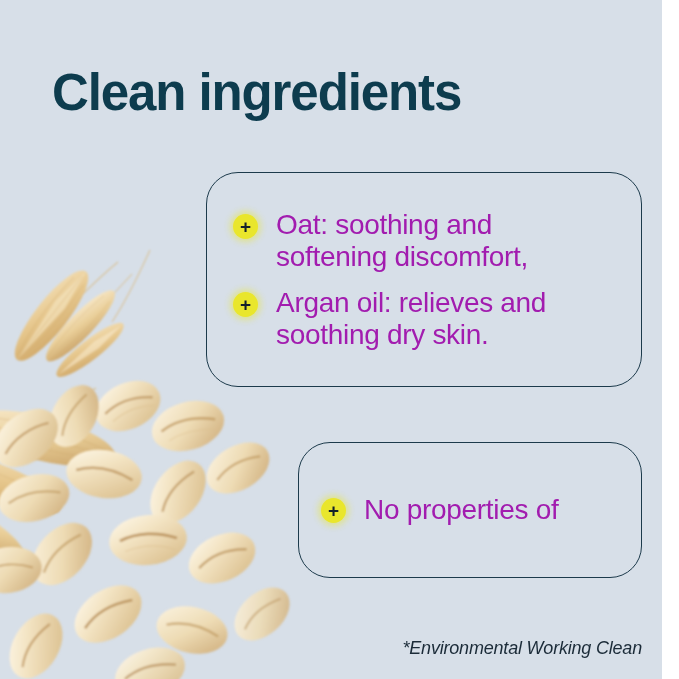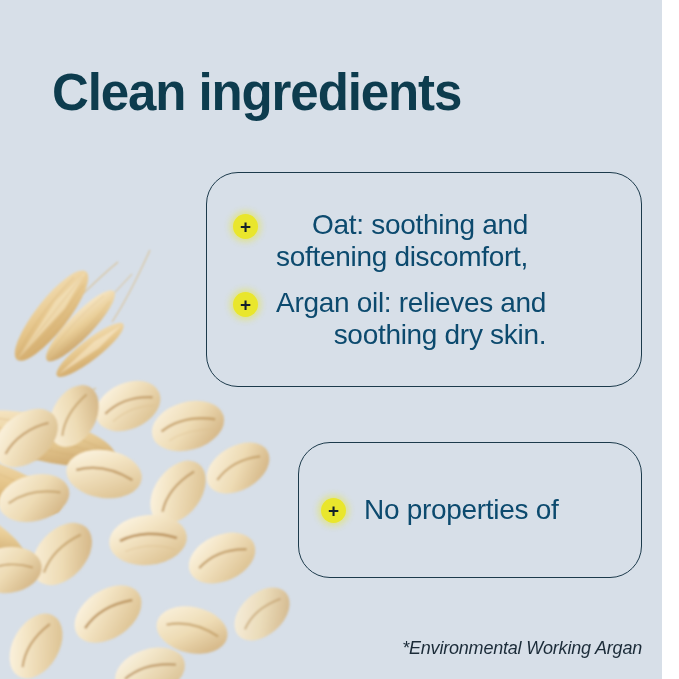--- a/index.html
+++ b/index.html
@@ -79,24 +79,23 @@
     line-height:1;
     color:#14202b;
     margin-top:5px;
     margin-right:18px;
     box-shadow:0 0 6px 3px rgba(233,230,44,.45);
   }
 
   .bullet-text{
     font-size:28px;
     line-height:32px;
-    color:#0c4a6e;
+    color:#a21caf;
     letter-spacing:-0.3px;
     font-weight:400;
-    text-align:right;
   }
   .bullet-text .ln{display:block;white-space:nowrap;}
 
   
   #card-ewg .bullet{
     padding-left:22px;
     align-items:center;
   }
   #card-ewg .plus-badge{ margin-top:0; margin-right:18px; }
 
@@ -323,15 +322,15 @@
     <div class="card-body">
       <div class="bullet">
         <span class="plus-badge">+</span>
         <span class="bullet-text">
           <span class="ln">No properties of</span>
         </span>
       </div>
     </div>
   </div>
 
-  <div id="footnote">*Environmental Working Argan</div>
+  <div id="footnote">*Environmental Working Clean</div>
 
 </div>
 
 </body></html>

